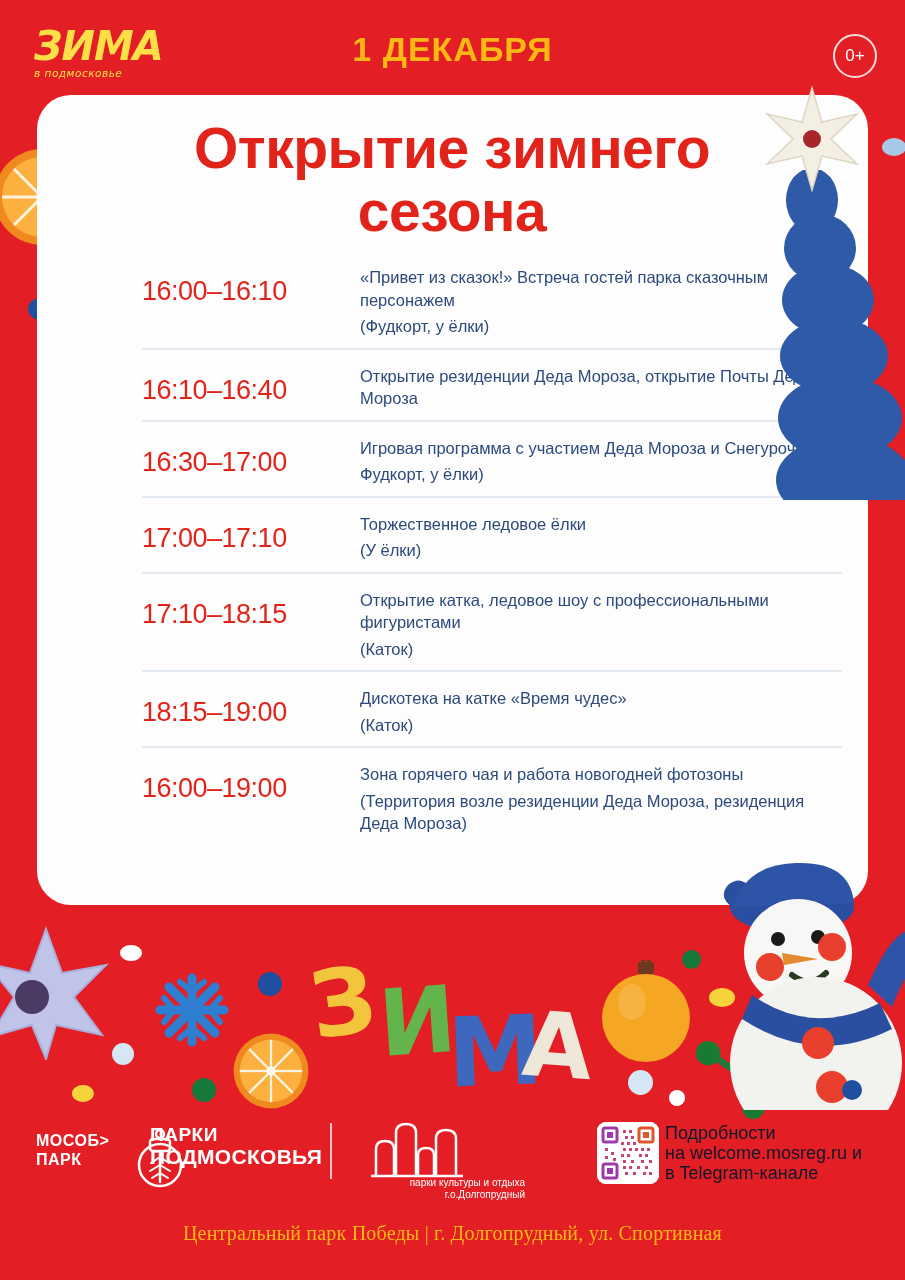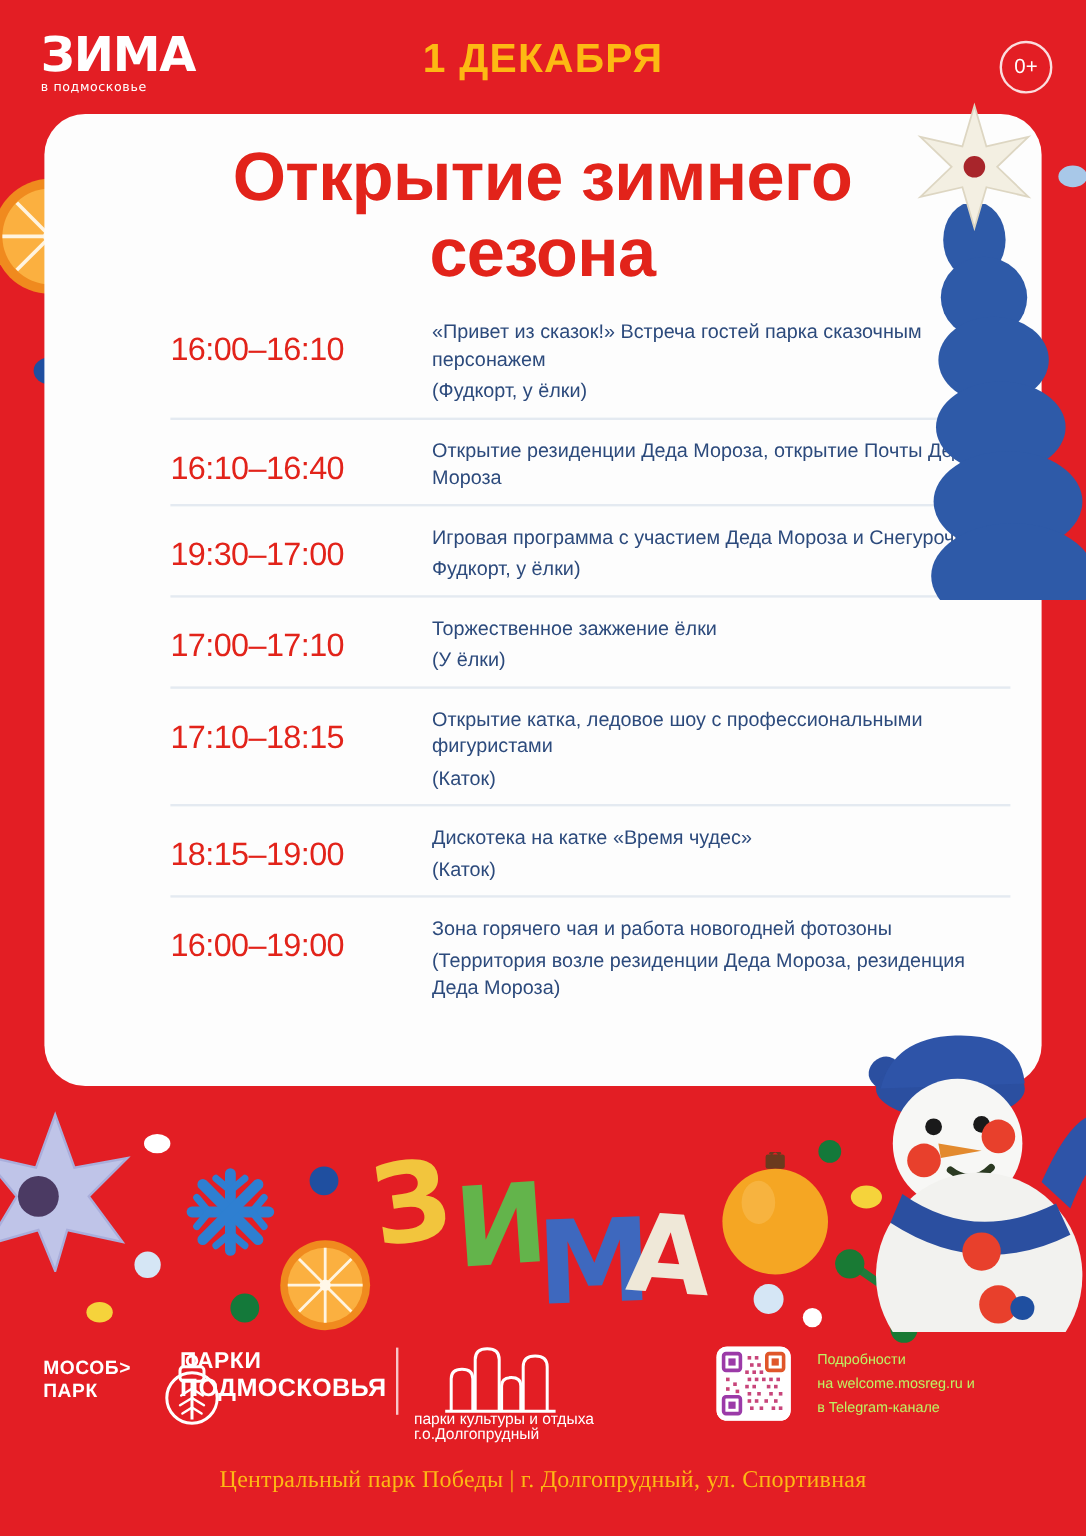--- a/index.html
+++ b/index.html
@@ -7,21 +7,21 @@
     width:905px;height:1280px;
     background:#E31E24;
     font-family:"Liberation Sans","DejaVu Sans",sans-serif;
     overflow:hidden;
     position:relative;
   }
   #poster{position:relative;width:905px;height:1280px;overflow:hidden;background:#E31E24;}
 
   
   .header{position:absolute;left:0;top:0;width:905px;height:95px;}
-  .logo-zima{position:absolute;left:34px;top:26px;width:150px;color:#ffffff;}
+  .logo-zima{position:absolute;left:34px;top:26px;width:150px;color:#fde047;font-style:italic;}
   .logo-zima .word{
     font-size:40px;font-weight:bold;letter-spacing:-1px;line-height:40px;
     font-family:"DejaVu Sans",sans-serif;
   }
   .logo-zima .sub{
     font-size:10.5px;letter-spacing:0.5px;line-height:13px;margin-top:1px;
     font-family:"DejaVu Sans",sans-serif;
   }
   .date-line{
     position:absolute;left:0;top:30px;width:905px;text-align:center;
@@ -63,24 +63,24 @@
   .desc{flex:1 1 auto;color:#2C4A7C;font-size:16.5px;line-height:22.5px;padding-top:4px;}
   .desc .place{display:block;margin-top:4px;}
 
   
   .footer{position:absolute;left:0;top:1105px;width:905px;height:110px;}
   .mosob{position:absolute;left:36px;top:26px;color:#fff;font-size:16px;font-weight:bold;line-height:19px;letter-spacing:0.5px;}
   .parki{position:absolute;left:150px;top:19px;color:#fff;}
   .parki .l1{font-size:19px;font-weight:bold;line-height:21px;letter-spacing:0.5px;}
   .parki .l2{font-size:21px;font-weight:bold;line-height:23px;letter-spacing:0.3px;}
   .divider{position:absolute;left:330px;top:18px;width:2px;height:56px;background:rgba(255,255,255,.75);}
-  .dolgo{position:absolute;left:345px;top:72px;width:180px;text-align:left;color:#fff;font-size:13px;line-height:12px;}
+  .dolgo{position:absolute;left:345px;top:72px;width:180px;text-align:right;color:#fff;font-size:10px;line-height:12px;}
   .qr-block{position:absolute;left:597px;top:17px;display:flex;align-items:center;}
   .qr{width:62px;height:62px;background:#fff;border-radius:9px;position:relative;overflow:hidden;}
-  .qr-note{margin-left:22px;color:#bef264;font-size:12px;line-height:20px;}
+  .qr-note{margin-left:6px;color:#0f172a;font-size:18px;line-height:20px;}
 
   .address{
     position:absolute;left:0;top:1222px;width:905px;text-align:center;
     color:#FDB913;font-size:20px;letter-spacing:0.2px;font-family:Liberation Serif, serif;
   }
 
   
   .deco{position:absolute;pointer-events:none;}
   .dot{border-radius:50%;}
   .ellipse{border-radius:50%;}
@@ -151,31 +151,31 @@
       </div>
 
       <div class="row">
         <div class="time">16:10–16:40</div>
         <div class="desc">
           <span>Открытие резиденции Деда Мороза, открытие Почты Деда Мороза</span>
         </div>
       </div>
 
       <div class="row">
-        <div class="time">19:30–17:00</div>
+        <div class="time">16:30–17:00</div>
         <div class="desc">
           <span>Игровая программа с участием Деда Мороза и Снегурочки</span>
           <span class="place">Фудкорт, у ёлки)</span>
         </div>
       </div>
 
       <div class="row">
         <div class="time">17:00–17:10</div>
         <div class="desc">
-          <span>Торжественное зажжение ёлки</span>
+          <span>Торжественное ледовое ёлки</span>
           <span class="place">(У ёлки)</span>
         </div>
       </div>
 
       <div class="row">
         <div class="time">17:10–18:15</div>
         <div class="desc">
           <span>Открытие катка, ледовое шоу с профессиональными фигуристами</span>
           <span class="place">(Каток)</span>
         </div>

